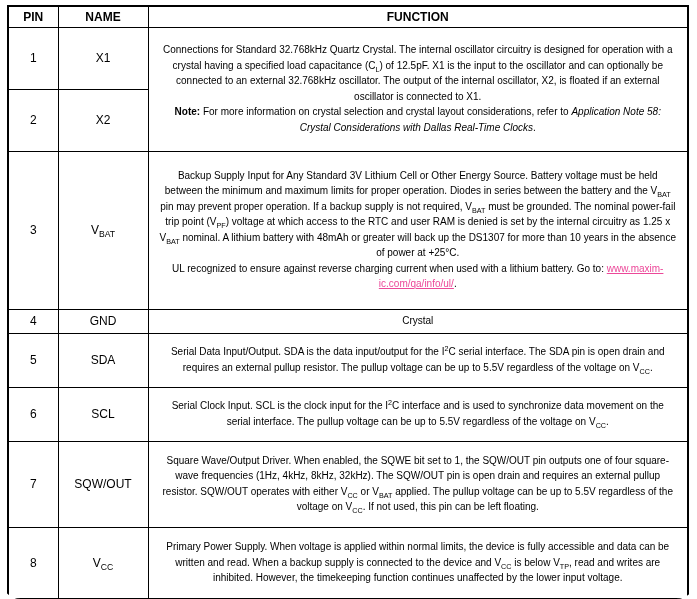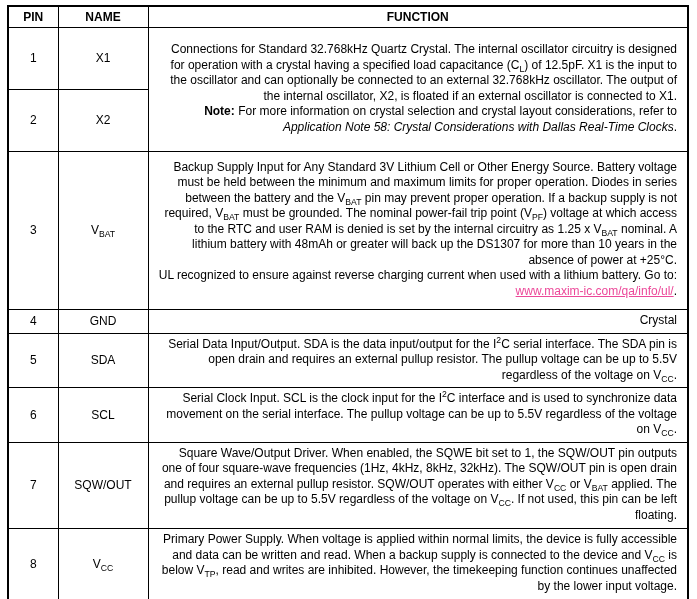--- a/index.html
+++ b/index.html
@@ -8,20 +8,21 @@
     background: #ffffff;
     color: #000000;
     font-family: "Liberation Sans", sans-serif;
   }
   .page {
     width: 697px;
     height: 599px;
     padding: 5px 0 0 7px;
     overflow: hidden;
     background: #ffffff;
+    border-radius: 21px;
   }
   table.pin-table {
     border-collapse: collapse;
     table-layout: fixed;
     width: 682px;
     border: 2px solid #000000;
   }
   table.pin-table th,
   table.pin-table td {
     border: 1px solid #000000;
@@ -34,25 +35,25 @@
     text-align: center;
     vertical-align: middle;
   }
   td.cell-center {
     font-size: 12px;
     text-align: center;
     vertical-align: middle;
     padding: 2px;
   }
   td.cell-func {
-    font-size: 12px;
+    font-size: 10px;
     line-height: 15.5px;
     vertical-align: middle;
     padding: 3px 10px 4px 10px;
-    text-align: right;
+    text-align: center;
   }
   td.cell-func p { margin: 0; }
   td.cell-func p + p { margin-top: 0; }
   sub { font-size: 0.72em; line-height: 0; }
   sup { font-size: 0.72em; line-height: 0; }
   .link {
     color: #ec4899;
     text-decoration: underline;
     cursor: pointer;
   }

